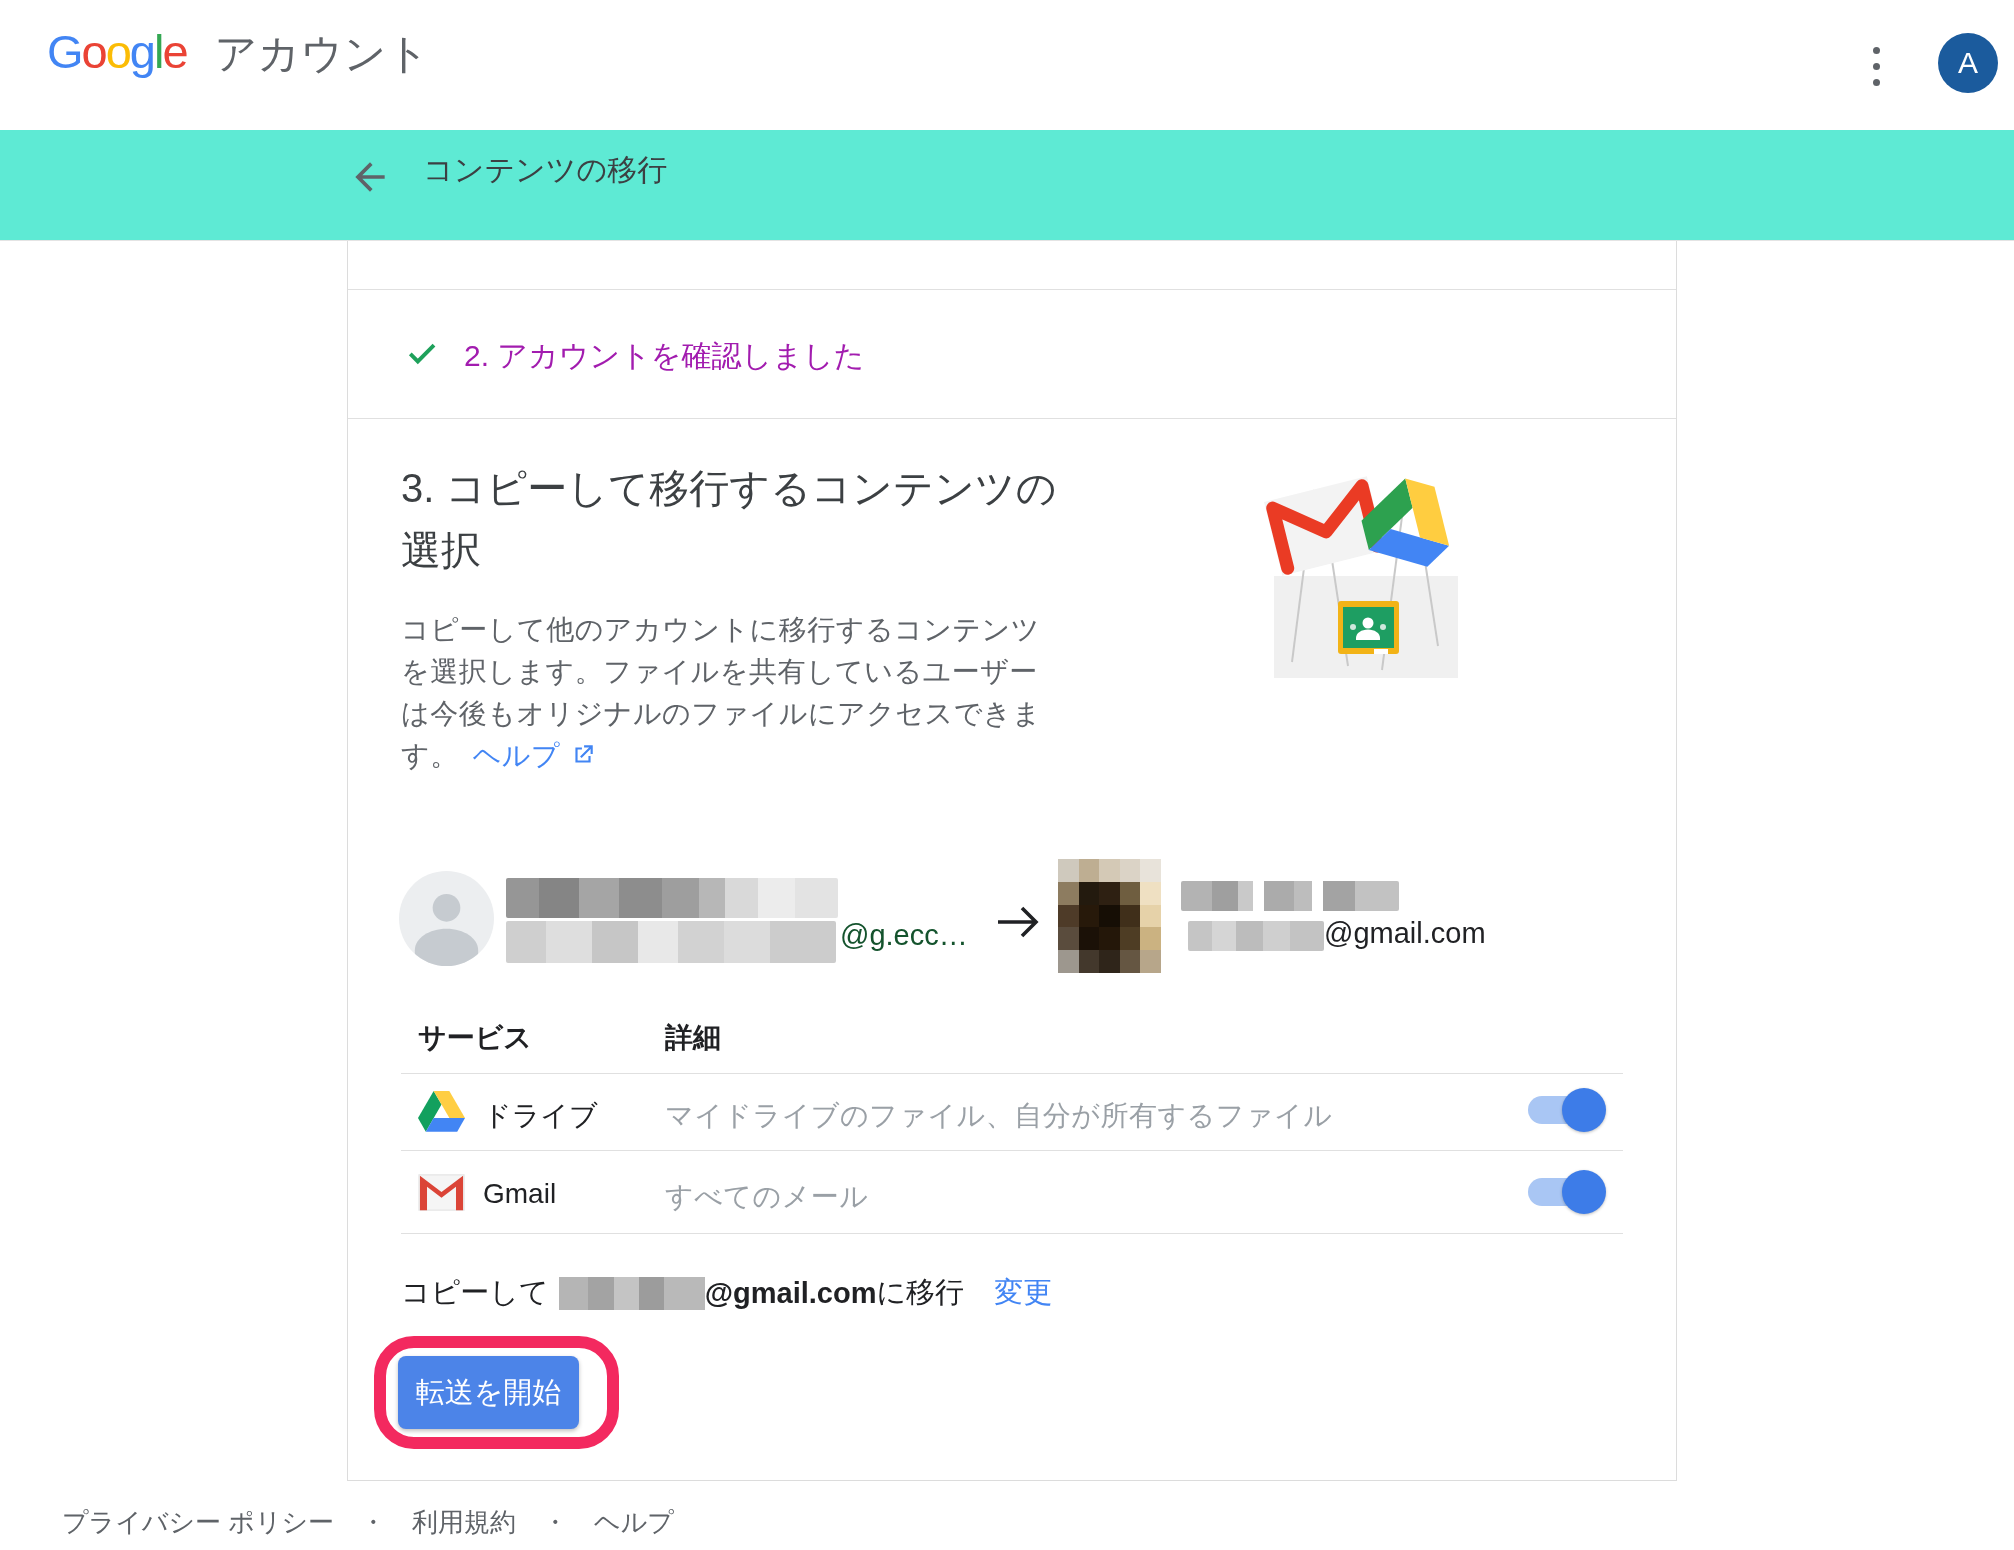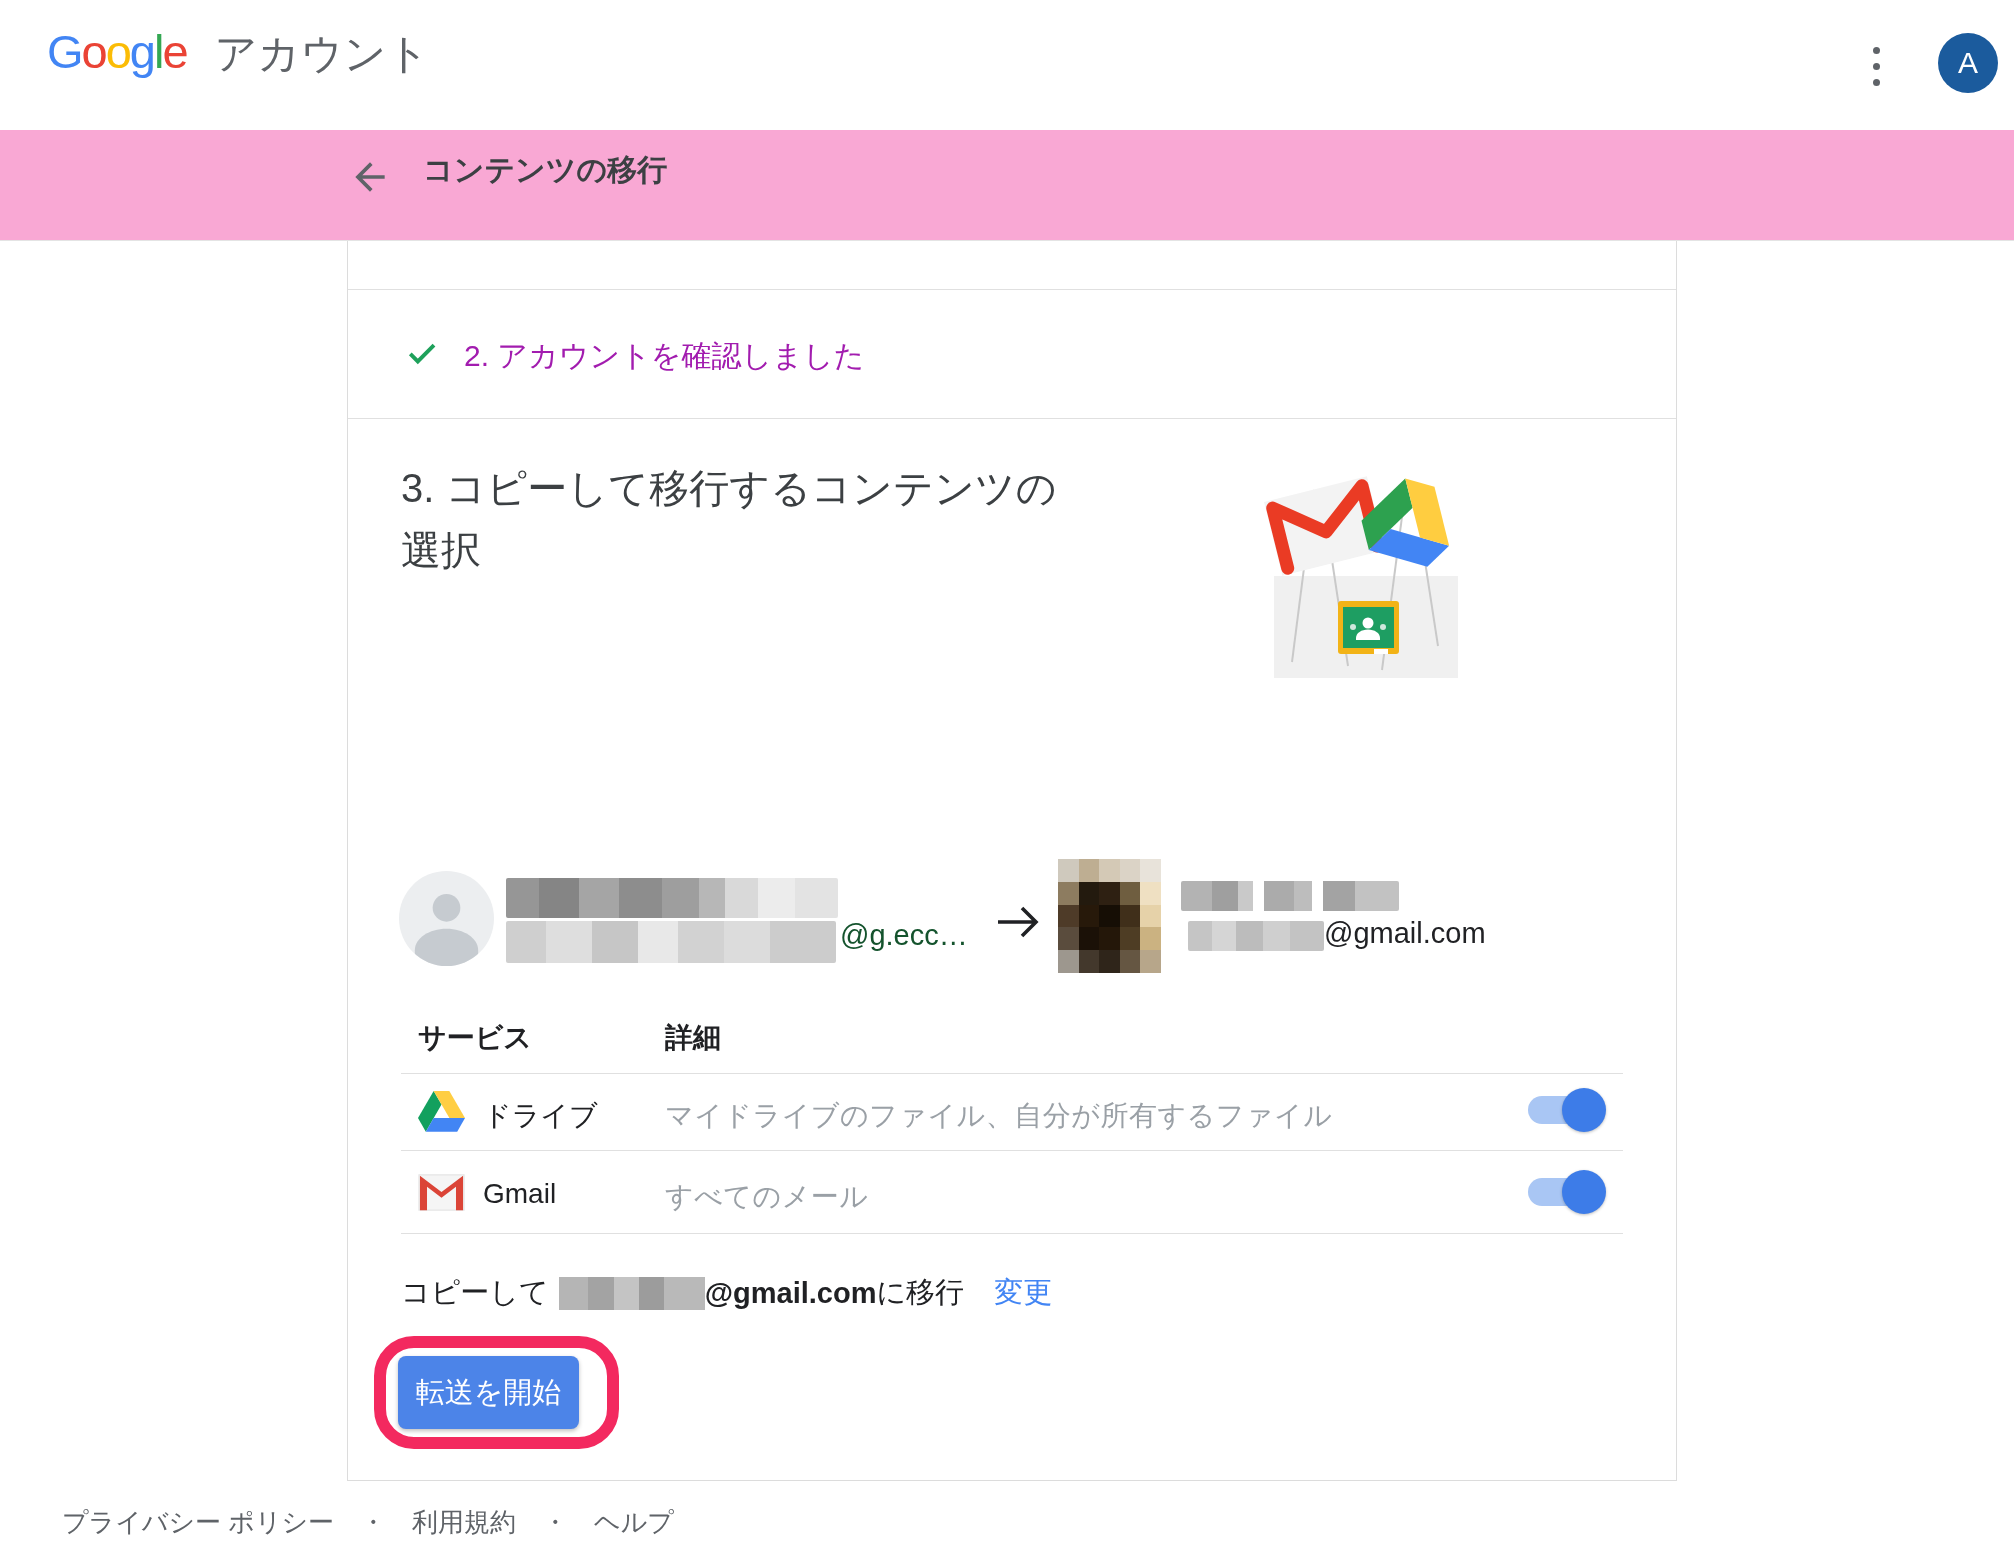--- a/index.html
+++ b/index.html
@@ -11,21 +11,21 @@
   .logo{position:absolute;left:39px;top:24px;display:flex;align-items:baseline;}
   .logo .gword{font-size:47px;letter-spacing:-2px;font-weight:500;}
   .logo .g1,.logo .g4{color:#4285F4}
   .logo .g2,.logo .g6{color:#EA4335}
   .logo .g3{color:#FBBC05}
   .logo .g5{color:#34A853}
   .logo .product{font-size:42px;color:#5f6368;margin-left:28px;font-weight:400;}
   .kebab{position:absolute;left:1846px;top:40px;width:44px;height:52px;display:flex;flex-direction:column;align-items:center;justify-content:center;gap:9px;cursor:pointer;}
   .kebab i{width:7px;height:7px;border-radius:50%;background:#5f6368;display:block;}
   .avatar{position:absolute;left:1930px;top:33px;width:60px;height:60px;border-radius:50%;background:#1b5b9d;color:#fff;font-size:30px;display:flex;align-items:center;justify-content:center;cursor:pointer;}
-  .subbar{position:absolute;left:0;top:130px;width:2014px;height:110px;background:#f9a8d4;border-bottom:1px solid #e4e4e4;font-weight:bold;}
+  .subbar{position:absolute;left:0;top:130px;width:2014px;height:110px;background:#5eead4;border-bottom:1px solid #e4e4e4;}
   .backbtn{position:absolute;left:348px;top:25px;width:44px;height:44px;cursor:pointer;}
   .subtitle{position:absolute;left:423px;top:20px;font-size:30px;color:#3c4043;}
 
   
   .scrollshadow{position:absolute;left:348px;top:241px;width:1329px;height:16px;
     background:linear-gradient(180deg,rgba(0,0,0,0.11),rgba(0,0,0,0));}
   .card{position:absolute;left:347px;top:241px;width:1328px;height:1239px;background:#fff;
     border-left:1px solid #dcdcdc;border-right:1px solid #dcdcdc;border-bottom:1px solid #dcdcdc;}
   .hr{position:absolute;left:0;width:1328px;height:0;border-top:1px solid #e0e0e0;}
   .hr.inset{left:53px;width:1222px;}
@@ -115,20 +115,28 @@
   <div class="card">
     <div class="hr" style="top:48px"></div>
 
     <svg class="check-ic" viewBox="0 0 24 24">
       <path d="M4.2 12.6l5 5L20 6.8" fill="none" stroke="#1ea15b" stroke-width="2.6"></path>
     </svg>
     <div class="step2-label">2. アカウントを確認しました</div>
     <div class="hr" style="top:177px"></div>
 
     <div class="step3-title">3. コピーして移行するコンテンツの選択</div>
+    <div class="step3-desc">
+      <span class="pre">コピーして他のアカウントに移行するコンテンツ
+を選択します。ファイルを共有しているユーザー
+は今後もオリジナルのファイルにアクセスできま
+す。</span><span class="helplink">ヘルプ</span><svg class="ext-ic" width="26" height="26" viewBox="0 0 24 24">
+          <path d="M5 5h6v2H7v10h10v-4h2v6H5zM13 3h8v8h-2V6.4l-8.3 8.3-1.4-1.4L17.6 5H13z" fill="#4285f4"></path>
+        </svg>
+    </div>
 
     <svg class="illus" width="212" height="218" viewBox="0 0 212 218">
       <rect x="18" y="110" width="184" height="102" fill="#f0f0f0"></rect>
       <g stroke="#c9c9c9" stroke-width="2">
         <line x1="58" y1="24" x2="36" y2="196"></line>
         <line x1="66" y1="28" x2="92" y2="200"></line>
         <line x1="150" y1="20" x2="126" y2="204"></line>
         <line x1="158" y1="24" x2="182" y2="180"></line>
       </g>
       <g transform="translate(8,36) rotate(-14)">

